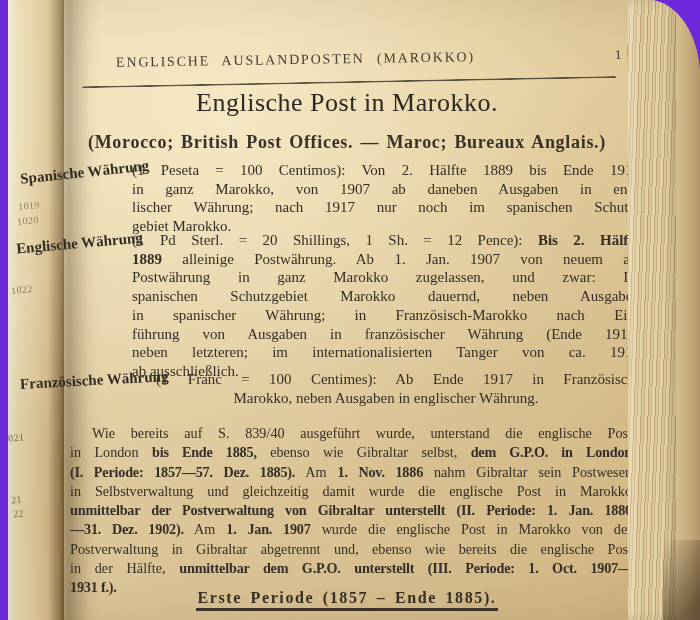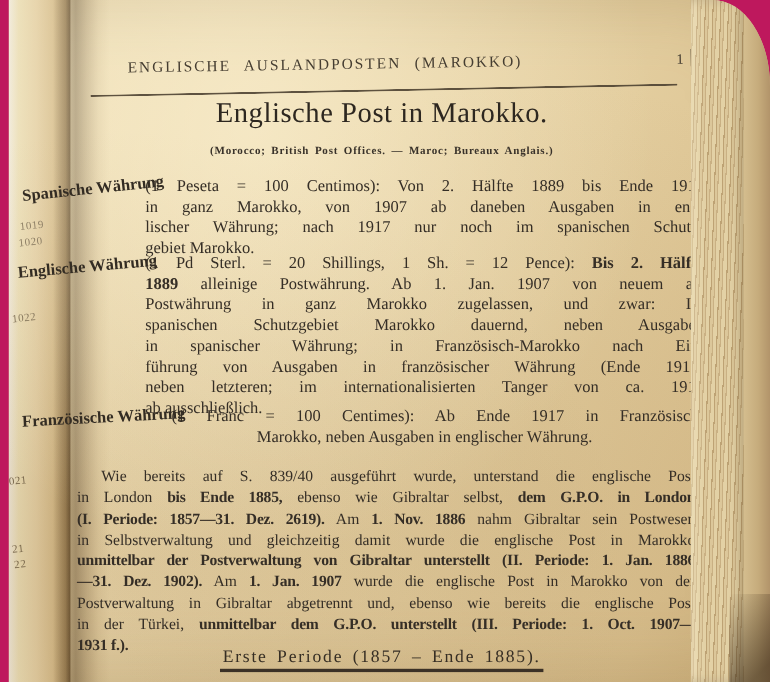--- a/index.html
+++ b/index.html
@@ -1,18 +1,18 @@
 <!DOCTYPE html>
 <html><head>
 <meta charset="utf-8">
 <style>
   html,body{margin:0;padding:0;}
   body{width:700px;height:620px;overflow:hidden;background:#ecebe8;
        font-family:"Liberation Serif","DejaVu Serif",serif;}
-  .scene{position:relative;width:700px;height:620px;background:#be185d;overflow:hidden;}
+  .scene{position:relative;width:700px;height:620px;background:#6d28d9;overflow:hidden;}
 
   
   .book{position:absolute;left:8px;top:0;width:692px;height:620px;
         border-top-right-radius:52px 78px;overflow:hidden;
         background:linear-gradient(115deg,#f0e1ba 0%,#ead7ab 35%,#e3cd9e 62%,#d9bf8d 86%,#cdb07b 100%);
         box-shadow:inset 0 0 70px rgba(130,100,55,.28);}
   .paper-mottle{position:absolute;inset:0;pointer-events:none;
         background:
          radial-gradient(ellipse at 32% 18%,rgba(255,246,218,.5),transparent 55%),
          radial-gradient(ellipse at 70% 75%,rgba(176,146,98,.18),transparent 60%),
@@ -49,21 +49,21 @@
   .rh-right{display:flex;align-items:baseline;gap:5px;}
   .rh-num{font-size:13px;color:#3d362c;}
   .rh-catch{font-size:19px;font-weight:bold;color:#332c22;}
   .head-rule{position:absolute;left:18px;top:76px;width:534px;height:0;
         border-top:2.5px solid #44392a;transform:rotate(-1.1deg);transform-origin:right center;
         border-radius:2px;opacity:.85;}
 
   .doc-title{position:absolute;left:0;top:88px;width:566px;text-align:center;
         font-size:26px;font-weight:normal;color:#2d2720;letter-spacing:.5px;}
   .doc-subtitle{position:absolute;left:0;top:132px;width:566px;text-align:center;
-        font-size:10px;font-weight:bold;color:#39322a;letter-spacing:.7px;word-spacing:2px;}
+        font-size:18px;font-weight:bold;color:#39322a;letter-spacing:.7px;word-spacing:2px;}
 
   .entry{position:absolute;left:68px;width:508px;font-size:15px;}
   .entry .tline{line-height:18.7px;}
   .entry-1{top:161px;} .entry-2{top:231px;} .entry-3{top:370px;}
   .entry-label{position:absolute;font-weight:bold;font-size:15px;white-space:nowrap;
         color:#332c23;}
   .lab-1{left:-112px;top:3px;transform:rotate(-6deg);}
   .lab-2{left:-116px;top:4px;transform:rotate(-5deg);}
   .lab-3{left:-112px;top:2px;transform:rotate(-3deg);}
 
@@ -72,21 +72,21 @@
   .paragraph .b{letter-spacing:-0.2px;}
 
   .tline{text-align:justify;text-align-last:justify;}
   .al-left{text-align:center;text-align-last:left;}
   .al-center{text-align:left;text-align-last:center;}
   .ind{text-indent:22px;}
   .pad{padding-left:24px;}
   .b{font-weight:bold;}
 
   .section-heading-wrap{position:absolute;left:0;top:589px;width:566px;text-align:center;}
-  .section-heading{display:inline-block;font-size:16px;font-weight:normal;color:#362e24;
+  .section-heading{display:inline-block;font-size:16px;font-weight:bold;color:#362e24;
         letter-spacing:1.6px;word-spacing:3px;border-bottom:3px solid #3b3126;padding:0 2px 1px 2px;text-align:right;}
 </style>
 </head>
 <body>
 
 <div class="scene">
   <div class="book">
     <div class="facing-page"></div>
 
     <span class="margin-num mn-0">1019</span>
@@ -141,26 +141,26 @@
         <span class="entry-label lab-3">Französische Währung</span>
         <div>
             <div class="tline pad"><span>(1 Franc = 100 Centimes): Ab Ende 1917 in Französisch-</span></div>
             <div class="tline al-center"><span>Marokko, neben Ausgaben in englischer Währung.</span></div>
           </div>
       </div>
 
       <div class="paragraph">
           <div class="tline ind"><span>Wie bereits auf S. 839/40 ausgeführt wurde, unterstand die englische Post</span></div>
           <div class="tline"><span>in London </span><span class="b">bis Ende 1885,</span><span> ebenso wie Gibraltar selbst, </span><span class="b">dem G.P.O. in London</span></div>
-          <div class="tline"><span class="b">(I. Periode: 1857—31. Dez. 2619).</span><span> Am </span><span class="b">1. Nov. 1886</span><span> nahm Gibraltar sein Postwesen</span></div>
+          <div class="tline"><span class="b">(I. Periode: 1857—57. Dez. 1885).</span><span> Am </span><span class="b">1. Nov. 1886</span><span> nahm Gibraltar sein Postwesen</span></div>
           <div class="tline"><span>in Selbstverwaltung und gleichzeitig damit wurde die englische Post in Marokko</span></div>
           <div class="tline"><span class="b">unmittelbar der Postverwaltung von Gibraltar unterstellt (II. Periode: 1. Jan. 1886</span></div>
           <div class="tline"><span class="b">—31. Dez. 1902).</span><span> Am </span><span class="b">1. Jan. 1907</span><span> wurde die englische Post in Marokko von der</span></div>
           <div class="tline"><span>Postverwaltung in Gibraltar abgetrennt und, ebenso wie bereits die englische Post</span></div>
-          <div class="tline"><span>in der Türkei, </span><span class="b">unmittelbar dem G.P.O. unterstellt (III. Periode: 1. Oct. 1907—</span></div>
+          <div class="tline"><span>in der Hälfte, </span><span class="b">unmittelbar dem G.P.O. unterstellt (III. Periode: 1. Oct. 1907—</span></div>
           <div class="tline al-left"><span class="b">1931 f.).</span></div>
         </div>
 
       <div class="section-heading-wrap">
         <span class="section-heading">Erste Periode (1857 – Ende 1885).</span>
       </div>
     </div>
 
     <div class="fore-edge"></div>
     <div class="cover-edge"></div>

